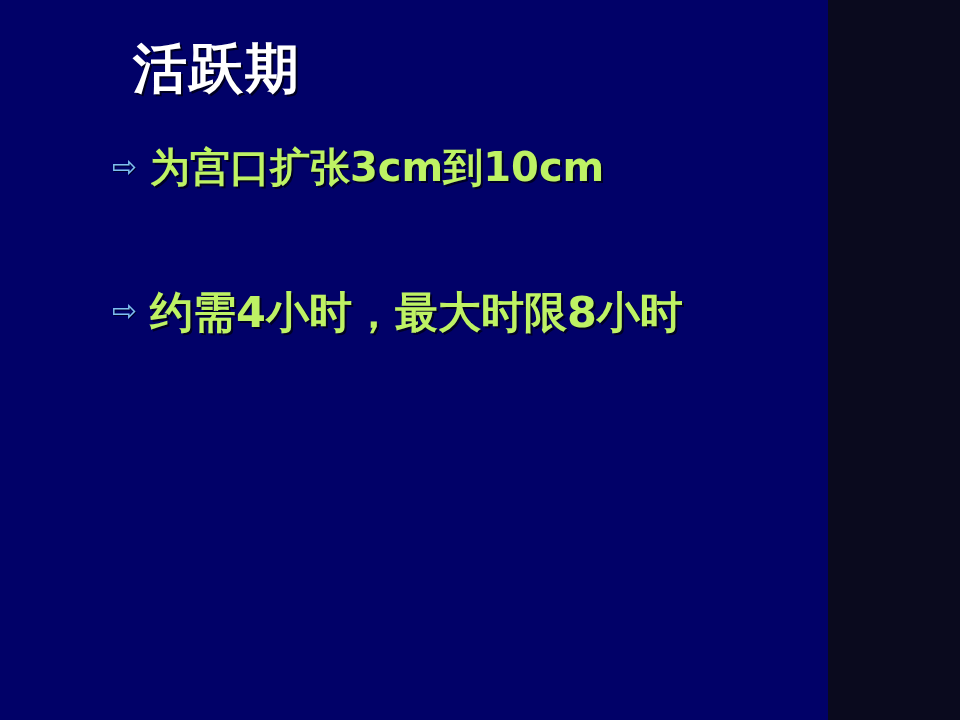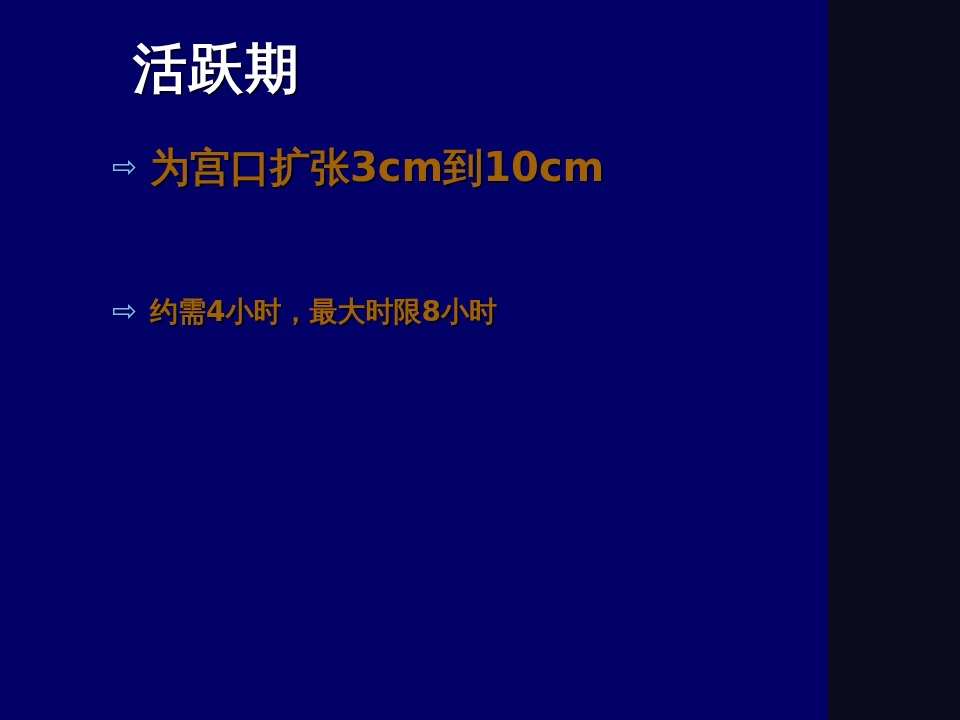--- a/index.html
+++ b/index.html
@@ -56,33 +56,33 @@
     width: 38px;
     color: #7ec0f0;
     font-size: 30px;
     line-height: 48px;
     text-shadow: 1px 1px 0 rgba(0,0,10,0.6);
     user-select: none;
   }
 
   .bullet-text {
     flex: 1 1 auto;
-    color: #a16207;
+    color: #bef264;
     font-weight: 700;
     text-shadow: 2px 2px 0 rgba(0,0,10,0.7);
   }
 
   .bullet-text.size-1 {
     font-size: 40px;
     line-height: 48px;
     letter-spacing: 0px;
   }
 
   .bullet-text.size-2 {
-    font-size: 28px;
+    font-size: 43px;
     line-height: 50px;
     letter-spacing: 0px;
   }
 </style>
 </head>
 <body>
 
 <div id="slide">
 
   <div id="slide-title">活跃期</div>

